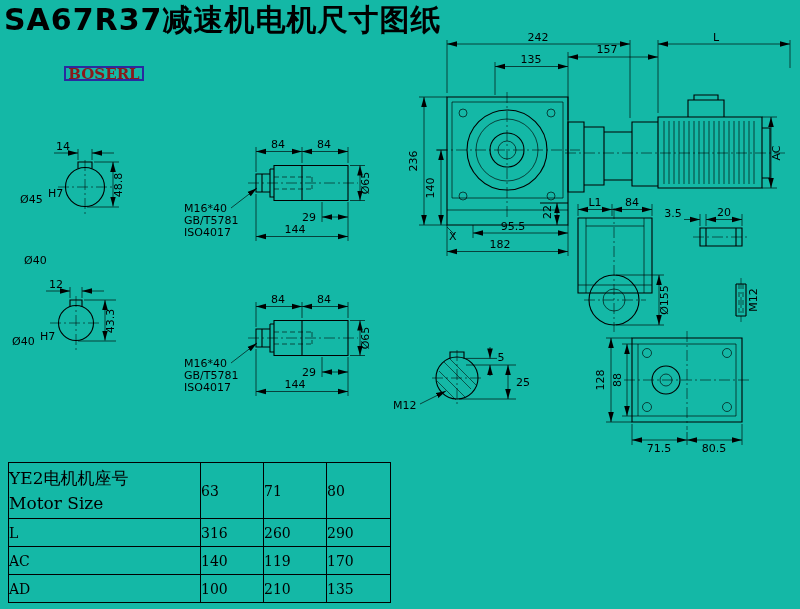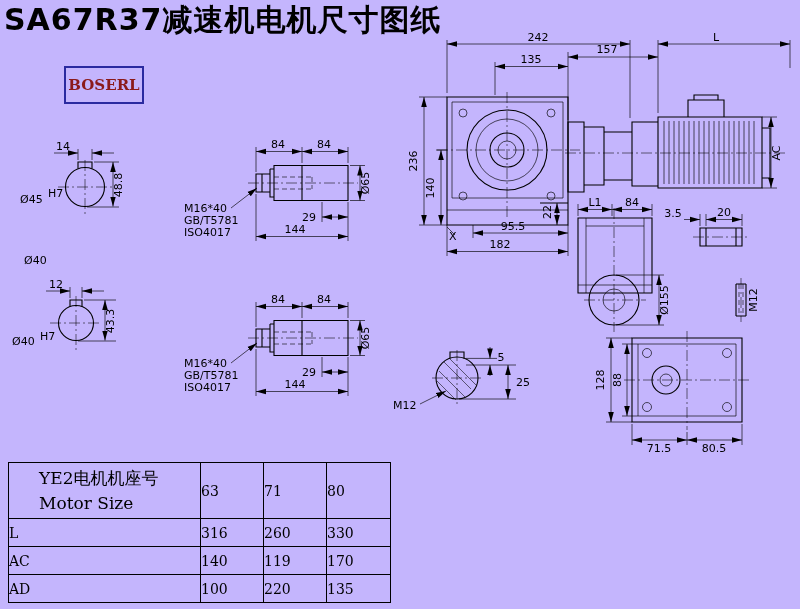--- a/index.html
+++ b/index.html
@@ -1,40 +1,40 @@
 <!DOCTYPE html>
 <html><head>
 <meta charset="utf-8">
 <style>
   * { margin:0; padding:0; box-sizing:border-box; }
   html,body { background:#ffffff; }
   body { font-family:"DejaVu Sans", sans-serif; }
-  #stage { position:relative; width:800px; height:609px; background:#c4b5fd; overflow:hidden; }
+  #stage { position:relative; width:800px; height:609px; background:#14b8a6; overflow:hidden; }
 
   #page-title { position:absolute; left:4px; top:0px; font-size:30px; font-weight:bold; color:#000; letter-spacing:1px; white-space:nowrap; }
-  #brand-box { position:absolute; left:64px; top:66px; width:80px; height:38px; border:2px solid #2A2AA0;
+  #brand-box { position:absolute; left:64px; top:66px; width:80px; height:15px; border:2px solid #2A2AA0;
                display:flex; align-items:center; justify-content:center;
                font-family:"DejaVu Serif", serif; font-size:15px; font-weight:bold; color:#8B1A1A; }
 
   svg#drawing { position:absolute; left:0; top:0; }
   svg text { font-family:"DejaVu Sans", sans-serif; font-size:11px; fill:#000; }
   .ol { stroke:#000; stroke-width:1.1; fill:none; }   
   .tl { stroke:#000; stroke-width:.65; fill:none; }   
   .dl { stroke:#000; stroke-width:.65; fill:none; marker-start:url(#ar); marker-end:url(#ar); } 
   .de { stroke:#000; stroke-width:.65; fill:none; marker-end:url(#ar); }   
   .ds { stroke:#000; stroke-width:.65; fill:none; marker-start:url(#ar); } 
   .cl { stroke:#000; stroke-width:.55; fill:none; stroke-dasharray:11 3 2 3; } 
   .hd { stroke:#000; stroke-width:.6; fill:none; stroke-dasharray:5 3; }  
   .ht { stroke:#000; stroke-width:.55; fill:none; }  
 
   #size-table { position:absolute; left:8px; top:462px; border-collapse:collapse; table-layout:fixed;
                 font-family:"DejaVu Serif", serif; color:#000; }
   #size-table td { border:1.5px solid #000; text-align:left; font-size:14px; height:28px; padding:0; }
   #size-table tr.hdr td { height:56px; }
-  #size-table td.lbl { text-align:left; padding-left:30px; font-size:17px; line-height:1.45; }
+  #size-table td.lbl { text-align:left; padding-left:0; font-size:17px; line-height:1.45; }
 </style>
 </head>
 <body>
 
 <div id="stage">
 
   <div id="page-title">SA67R37减速机电机尺寸图纸</div>
   <div id="brand-box">
     <span>BOSERL</span>
   </div>
@@ -242,30 +242,30 @@
           <div>Motor Size</div>
         </td>
         <td>63</td>
         <td>71</td>
         <td>80</td>
       </tr>
       <tr>
         <td>L</td>
         <td>316</td>
         <td>260</td>
-        <td>330</td>
+        <td>290</td>
       </tr>
       <tr>
         <td>AC</td>
         <td>140</td>
         <td>119</td>
         <td>170</td>
       </tr>
       <tr>
         <td>AD</td>
         <td>100</td>
-        <td>220</td>
+        <td>210</td>
         <td>135</td>
       </tr>
     </tbody>
   </table>
 
 </div>
 
 </body></html>

